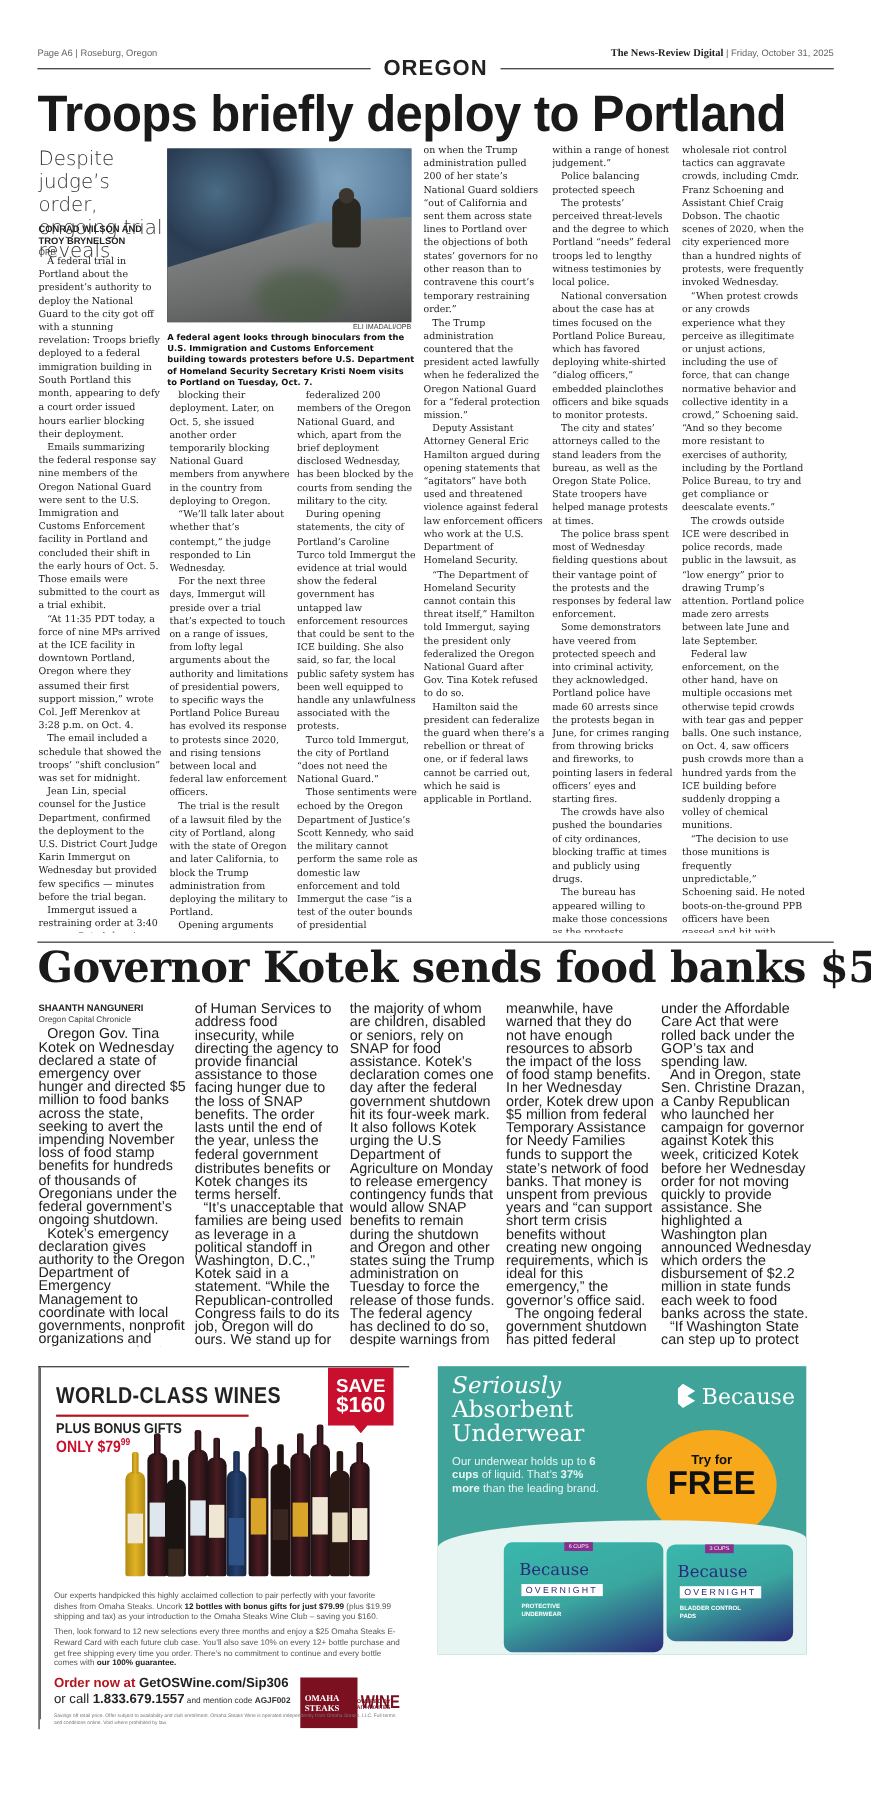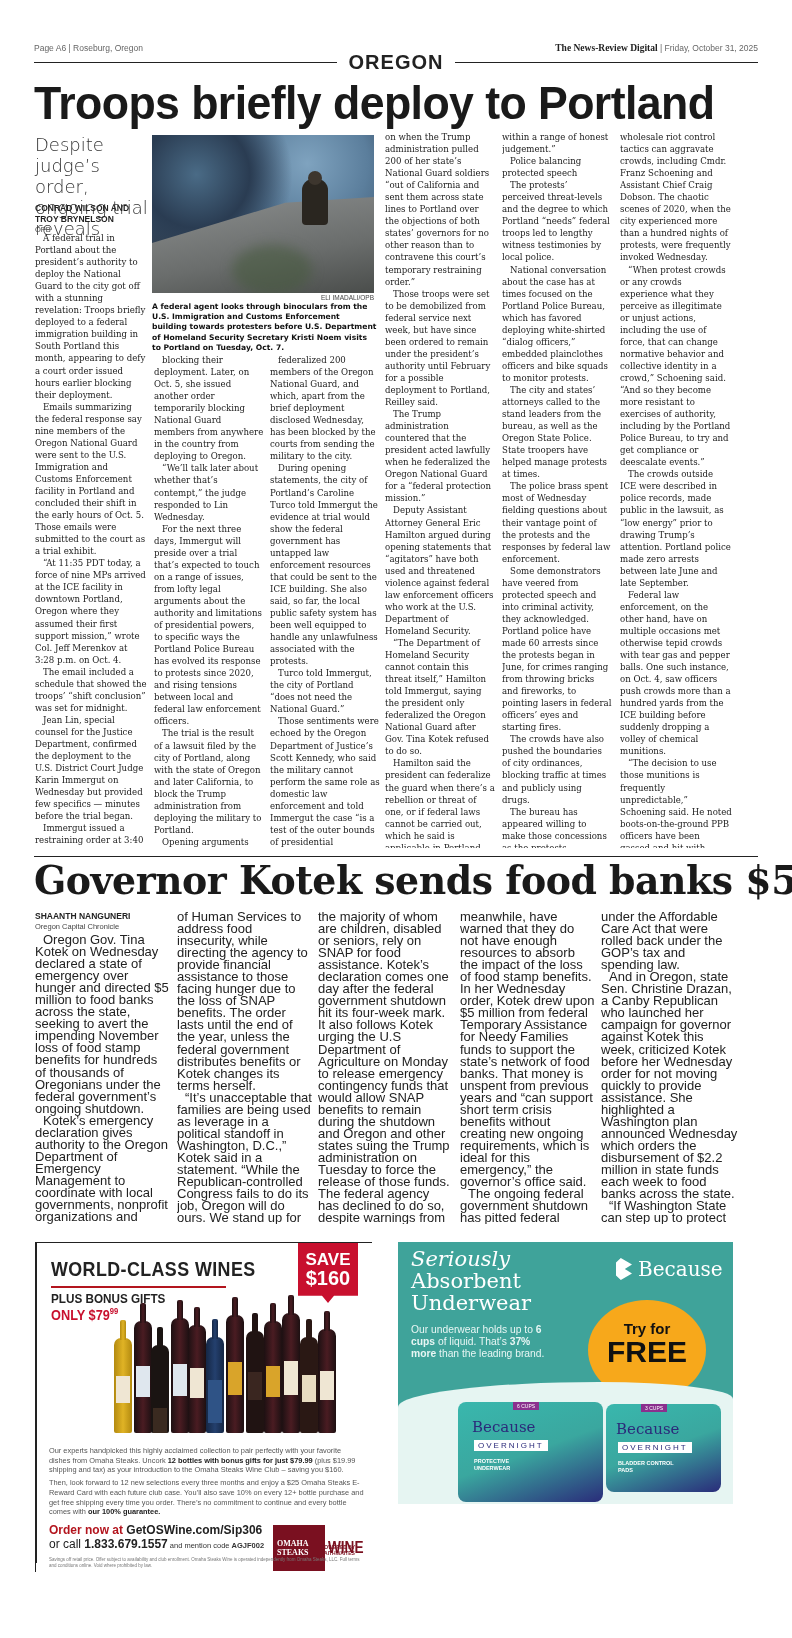--- a/index.html
+++ b/index.html
@@ -53,21 +53,21 @@
 .wine .fine{position:absolute;left:13px;top:314px;width:315px;font-family:"Liberation Sans",sans-serif;font-size:4.5px;line-height:6px;color:#777}
 .wine .lborder{position:absolute;left:0;top:0;width:1px;height:320px;background:#222}
 
 .because{top:1242px;left:398px;width:335px;height:262px;background:#3fa39a;overflow:hidden}
 .because .h{position:absolute;left:13px;top:6px;font-family:"DejaVu Serif",serif;font-size:21px;line-height:22px;color:#fff}
 .because .h i{font-style:italic}
 .because .sub{position:absolute;left:13px;top:82px;width:140px;font-family:"Liberation Sans",sans-serif;font-size:10.3px;line-height:12px;color:#e8f6f4}
 .because .logo{position:absolute;left:218px;top:15px;display:flex;align-items:center;color:#fff;font-family:"DejaVu Serif",serif;font-size:20px}
 .because .logo .mk{width:16px;height:22px;background:#fff;clip-path:polygon(30% 0,100% 30%,55% 50%,100% 70%,30% 100%,0 80%,0 20%);margin-right:6px}
 .because .free{position:absolute;left:190px;top:58px;width:118px;height:100px;border-radius:50%;background:#f7a81b;text-align:center;font-family:"Liberation Sans",sans-serif;font-weight:bold;color:#111}
-.because .free .a{font-size:15px;padding-top:20px;display:block}
+.because .free .a{font-size:12px;padding-top:20px;display:block}
 .because .free .b{font-size:30px;line-height:30px;display:block}
 .because .wave{position:absolute;left:0;top:140px;width:335px;height:140px;background:#e6f5f2;border-radius:60% 40% 0 0/18% 12% 0 0}
 .because .pkg{position:absolute;border-radius:8px;background:linear-gradient(160deg,#39b7ad 0%,#3aa79f 50%,#2a2c7a 100%)}
 .because .pkg .bn{position:absolute;left:14px;top:16px;font-family:"DejaVu Serif",serif;font-size:15px;color:#2b2a7a}
 .because .pkg .on{position:absolute;left:16px;top:38px;background:#fff;color:#2b2a7a;font-family:"Liberation Sans",sans-serif;font-size:8px;letter-spacing:2px;padding:1px 4px}
 .because .pkg .ty{position:absolute;left:16px;top:56px;color:#fff;font-family:"Liberation Sans",sans-serif;font-weight:bold;font-size:5.5px;line-height:7px}
 .because .pkg .cup{position:absolute;left:55px;top:0;background:#8b2f8e;color:#fff;font-family:"Liberation Sans",sans-serif;font-size:5px;padding:1px 4px}
 .because .band{position:absolute;left:0;top:282px;width:335px;height:48px;background:#f7a81b}
 .because .lto{position:absolute;left:20px;top:274px;background:#e0245e;color:#fff;font-family:"Liberation Sans",sans-serif;font-weight:bold;font-size:5.8px;padding:2px 5px;border-radius:5px}
 .because .phone{position:absolute;left:17px;top:291px;font-family:"Liberation Sans",sans-serif;font-weight:bold;font-size:23px;color:#0f172a;letter-spacing:0.5px}
@@ -122,21 +122,20 @@
 </div>
 <div class="abs col" style="top:354px;left:270px;width:110px;height:494px">
   <p>federalized 200 members of the Oregon National Guard, and which, apart from the brief deployment disclosed Wednesday, has been blocked by the courts from sending the military to the city.</p>
   <p>During opening statements, the city of Portland’s Caroline Turco told Immergut the evidence at trial would show the federal government has untapped law enforcement resources that could be sent to the ICE building. She also said, so far, the local public safety system has been well equipped to handle any unlawfulness associated with the protests.</p>
   <p>Turco told Immergut, the city of Portland “does not need the National Guard.”</p>
   <p>Those sentiments were echoed by the Oregon Department of Justice’s Scott Kennedy, who said the military cannot perform the same role as domestic law enforcement and told Immergut the case “is a test of the outer bounds of presidential authority.”</p>
 
 </div>
 <div class="abs col" style="top:131px;left:385px;width:110px;height:717px">
   <p style="text-indent:0">on when the Trump administration pulled 200 of her state’s National Guard soldiers “out of California and sent them across state lines to Portland over the objections of both states’ governors for no other reason than to contravene this court’s temporary restraining order.”</p>
-  <p>Those troops were set to be demobilized from federal service next week, but have since been ordered to remain under the president’s authority until February for a possible deployment to Portland, Reilley said.</p>
   <p>The Trump administration countered that the president acted lawfully when he federalized the Oregon National Guard for a “federal protection mission.”</p>
   <p>Deputy Assistant Attorney General Eric Hamilton argued during opening statements that “agitators” have both used and threatened violence against federal law enforcement officers who work at the U.S. Department of Homeland Security.</p>
   <p>“The Department of Homeland Security cannot contain this threat itself,” Hamilton told Immergut, saying the president only federalized the Oregon National Guard after Gov. Tina Kotek refused to do so.</p>
   <p>Hamilton said the president can federalize the guard when there’s a rebellion or threat of one, or if federal laws cannot be carried out, which he said is applicable in Portland.</p>
 
 </div>
 <div class="abs col" style="top:131px;left:502px;width:110px;height:717px">
   <p style="text-indent:0">within a range of honest judgement.”</p>
   <p>Police balancing protected speech</p>
   <p>The protests’ perceived threat-levels and the degree to which Portland “needs” federal troops led to lengthy witness testimonies by local police.</p>

